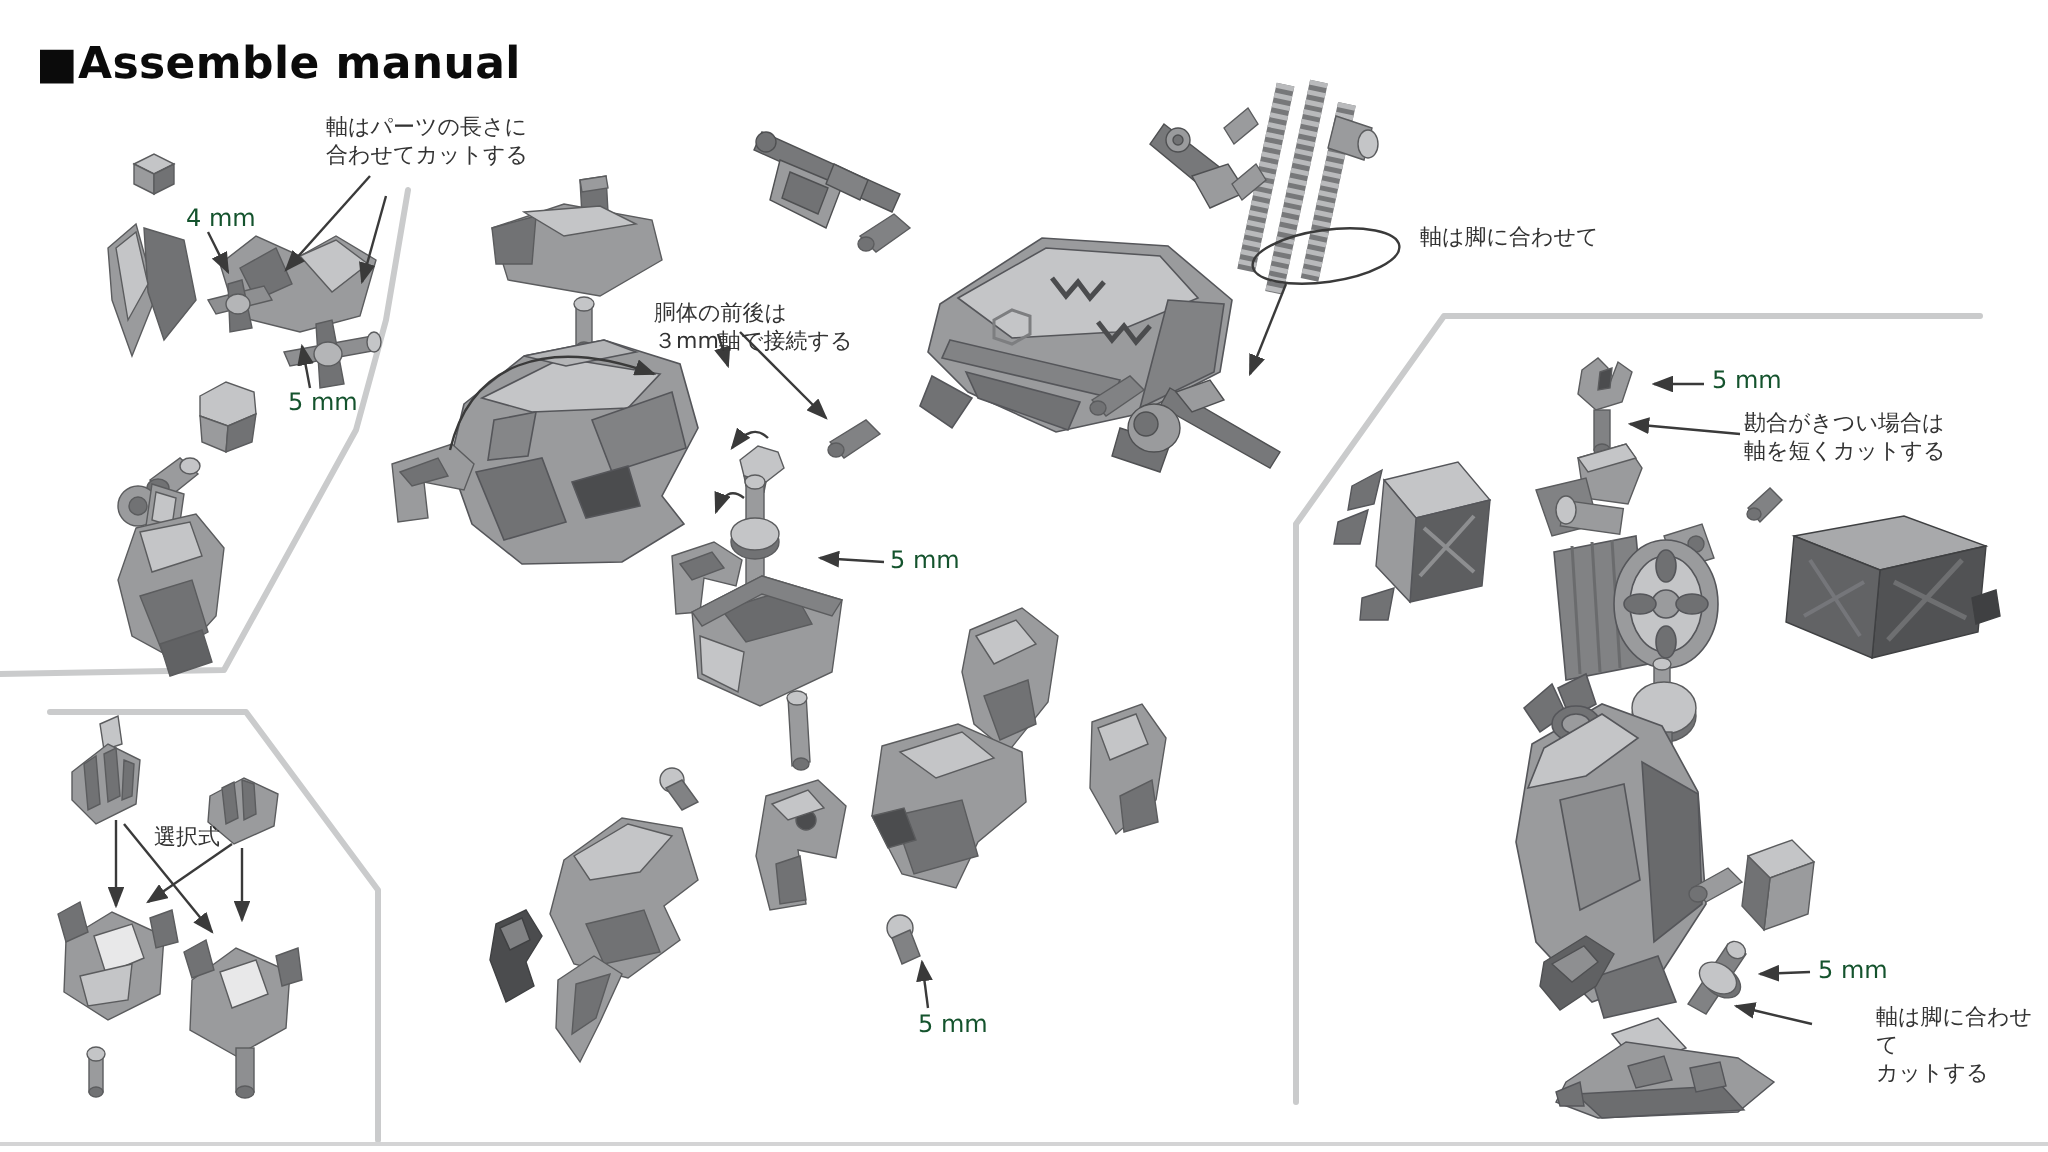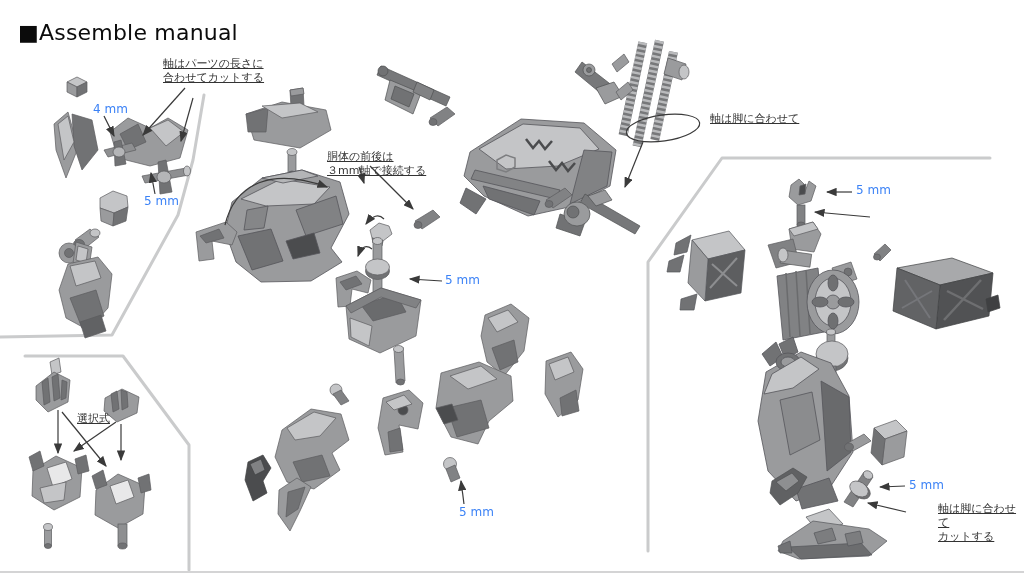--- a/index.html
+++ b/index.html
@@ -4,29 +4,28 @@
 <style>
   html,body{margin:0;padding:0;background:#ffffff;}
   .canvas{
     position:relative;width:1024px;height:576px;background:#ffffff;
     font-family:"DejaVu Sans","Liberation Sans",sans-serif;
     overflow:hidden;color:#333;
   }
   .canvas svg.art{position:absolute;left:0;top:0;}
   .title{
     position:absolute;left:18px;top:20px;margin:0;
-    font-size:22px;font-weight:normal;color:#0b0b0b;letter-spacing:0.2px;
+    font-size:22px;font-weight:bold;color:#0b0b0b;letter-spacing:0.2px;
   }
   .note{
     position:absolute;font-size:11px;line-height:1.28;color:#333;
     white-space:pre-line;
-    text-decoration:underline;
   }
   .mm{
-    position:absolute;font-size:12px;color:#3b82f6;white-space:pre;
+    position:absolute;font-size:12px;color:#14532d;white-space:pre;
   }
 </style>
 </head>
 <body>
 
 <div class="canvas">
 
 <svg class="art" width="1024" height="576" viewBox="0 0 1024 576">
   <defs>
     <marker id="ah" markerWidth="9" markerHeight="7" refX="8" refY="3.5" orient="auto">
@@ -408,18 +407,20 @@
   <div class="mm" style="left:144px;top:194px">5 mm</div>
 
   <div class="note" style="left:327px;top:150px">胴体の前後は
 ３mm軸で接続する</div>
   <div class="mm" style="left:445px;top:273px">5 mm</div>
   <div class="mm" style="left:459px;top:505px">5 mm</div>
 
   <div class="note" style="left:710px;top:112px">軸は脚に合わせて</div>
 
   <div class="mm" style="left:856px;top:183px">5 mm</div>
+  <div class="note" style="left:872px;top:205px">勘合がきつい場合は
+軸を短くカットする</div>
   <div class="mm" style="left:909px;top:478px">5 mm</div>
   <div class="note" style="left:938px;top:502px">軸は脚に合わせて
 カットする</div>
 
   <div class="note" style="left:77px;top:412px">選択式</div>
 </div>
 
 </body></html>

